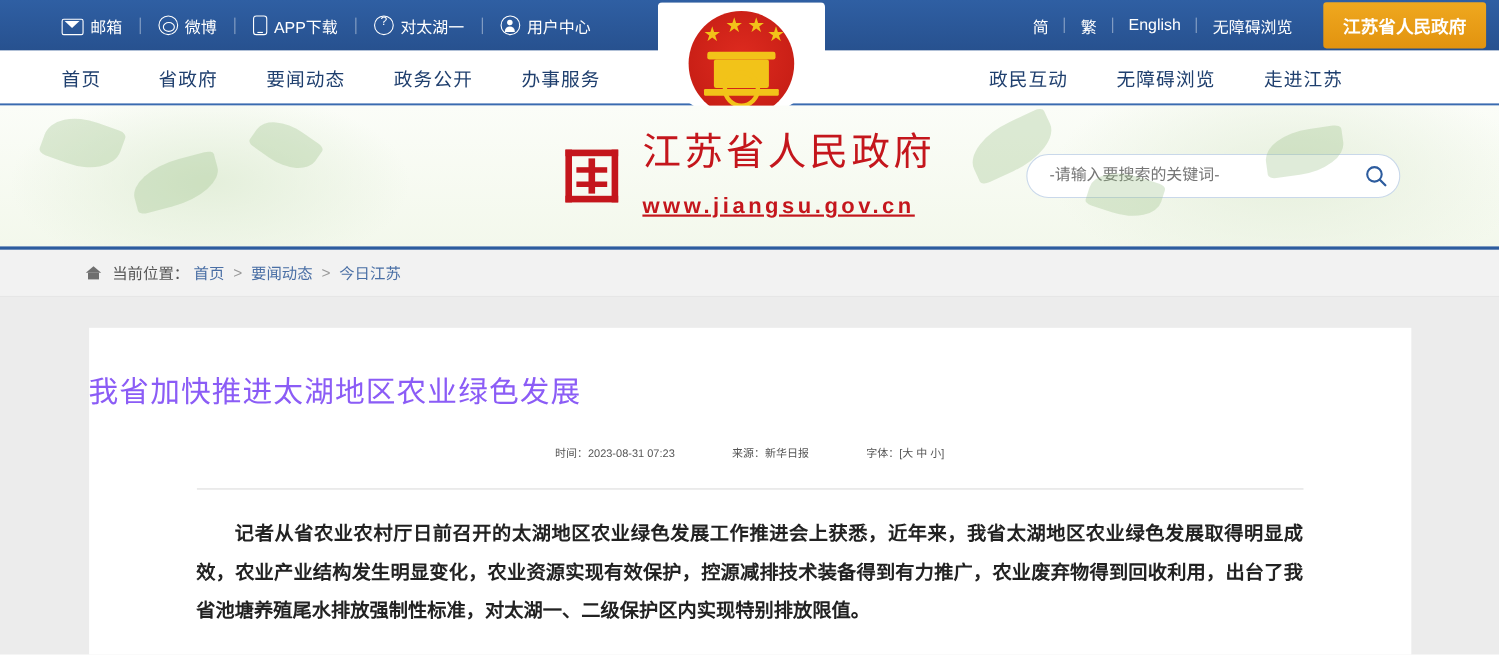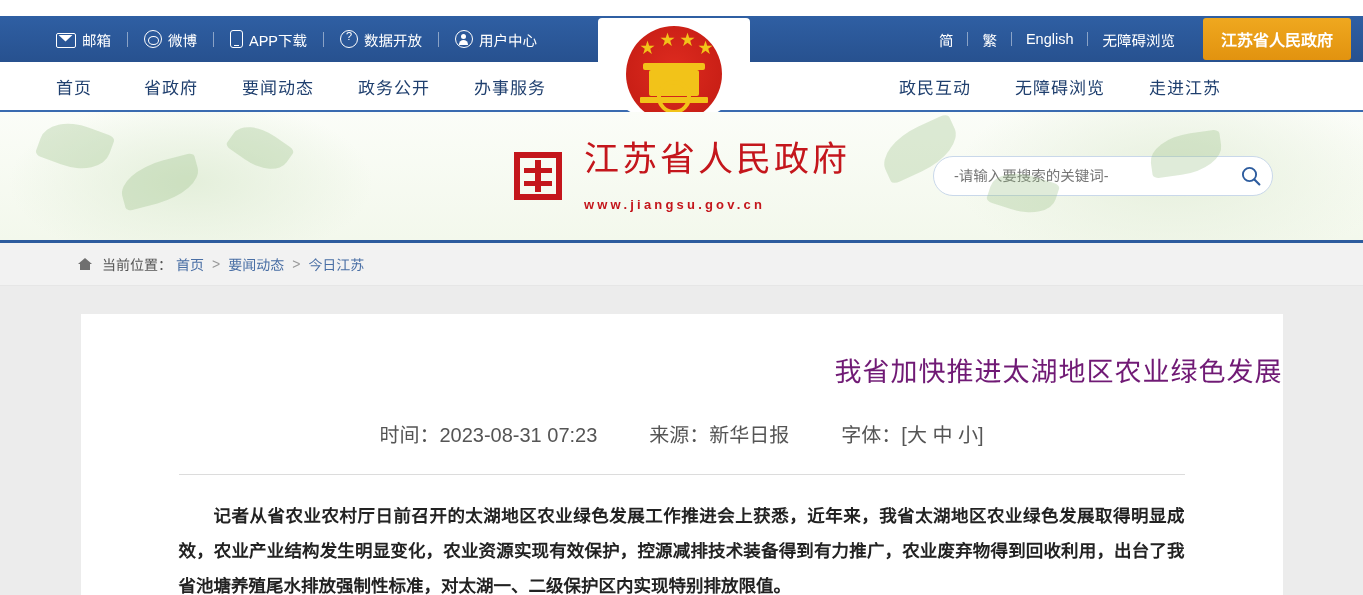--- a/index.html
+++ b/index.html
@@ -18,21 +18,20 @@
   
   .topbar {
     height: 46px;
     background: #2d5c9e;
     background: linear-gradient(180deg, #2f5fa3 0%, #27518f 100%);
     display: flex;
     align-items: center;
     color: #ffffff;
     font-size: 14.5px;
     position: relative;
-    margin-top: 16px;
   }
   .topbar-left {
     display: flex;
     align-items: center;
     margin-left: 56px;
   }
   .tb-item {
     display: flex;
     align-items: center;
     gap: 6px;
@@ -273,25 +272,26 @@
   }
   .logo-text-cn {
     font-family: "DejaVu Serif", serif;
     font-weight: normal;
     font-size: 35px;
     color: #c4161c;
     letter-spacing: 3px;
     line-height: 1.1;
   }
   .logo-text-url {
-    font-size: 13px;
+    font-size: 20px;
     color: #c4161c;
     letter-spacing: 3.2px;
     margin-top: 18px;
     font-weight: bold;
+    text-decoration: underline;
   }
   .search-box {
     margin-left: auto;
     margin-right: 90px;
     width: 340px;
     height: 40px;
     background: #ffffff;
     border: 1px solid #c9d8ea;
     border-radius: 20px;
     display: flex;
@@ -363,33 +363,33 @@
   }
   .article {
     width: 1202px;
     margin: 0 auto;
     background: #ffffff;
     min-height: 300px;
     padding: 36px 0 10px 0;
     box-sizing: border-box;
   }
   .art-title {
-    text-align: right;
+    text-align: left;
     font-size: 27px;
-    color: #701a75;
+    color: #8b5cf6;
     font-family: "DejaVu Sans", sans-serif;
     letter-spacing: 1px;
     margin: 0 0 30px 0;
     font-weight: normal;
   }
   .art-meta {
     display: flex;
     justify-content: center;
     gap: 52px;
-    font-size: 20px;
+    font-size: 10px;
     color: #555;
   }
   .divider {
     width: 1006px;
     height: 1px;
     background: #dcdcdc;
     margin: 26px auto 0 auto;
   }
   .art-content {
     width: 1006px;
@@ -422,21 +422,21 @@
       <span>微博</span>
     </span>
     <span class="tb-sep"></span>
     <span class="tb-item">
       <span class="tb-ico ico-phone"></span>
       <span>APP下载</span>
     </span>
     <span class="tb-sep"></span>
     <span class="tb-item">
       <span class="tb-ico ico-circle ico-q"></span>
-      <span>数据开放</span>
+      <span>对太湖一</span>
     </span>
     <span class="tb-sep"></span>
     <span class="tb-item">
       <span class="tb-ico ico-circle ico-user"></span>
       <span>用户中心</span>
     </span>
   </div>
 
   <div class="topbar-right">
     <span class="lang">简</span>

